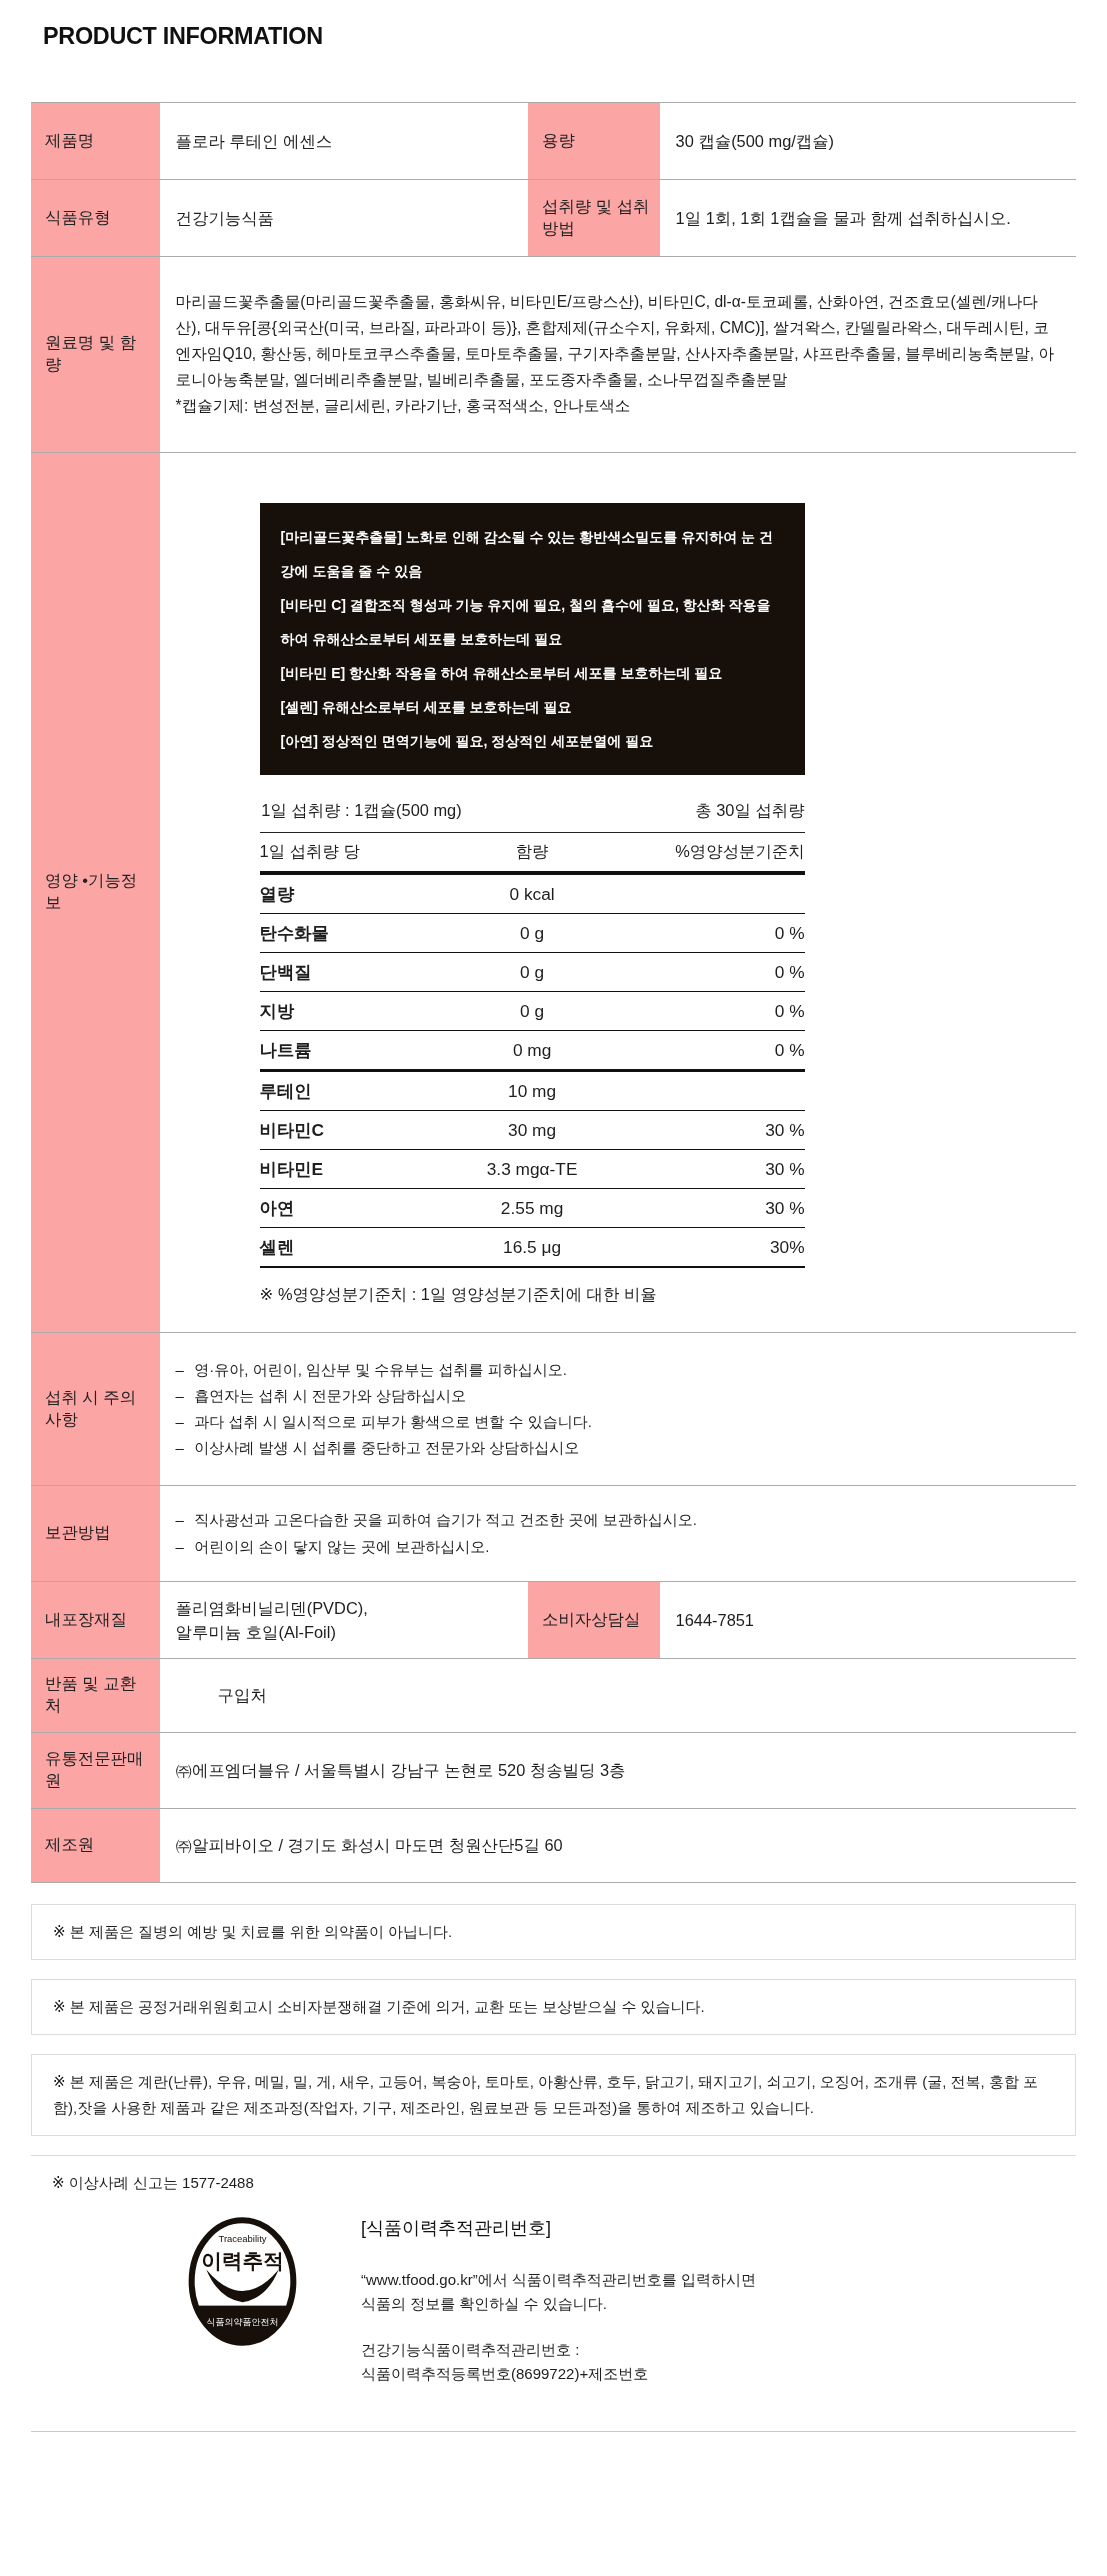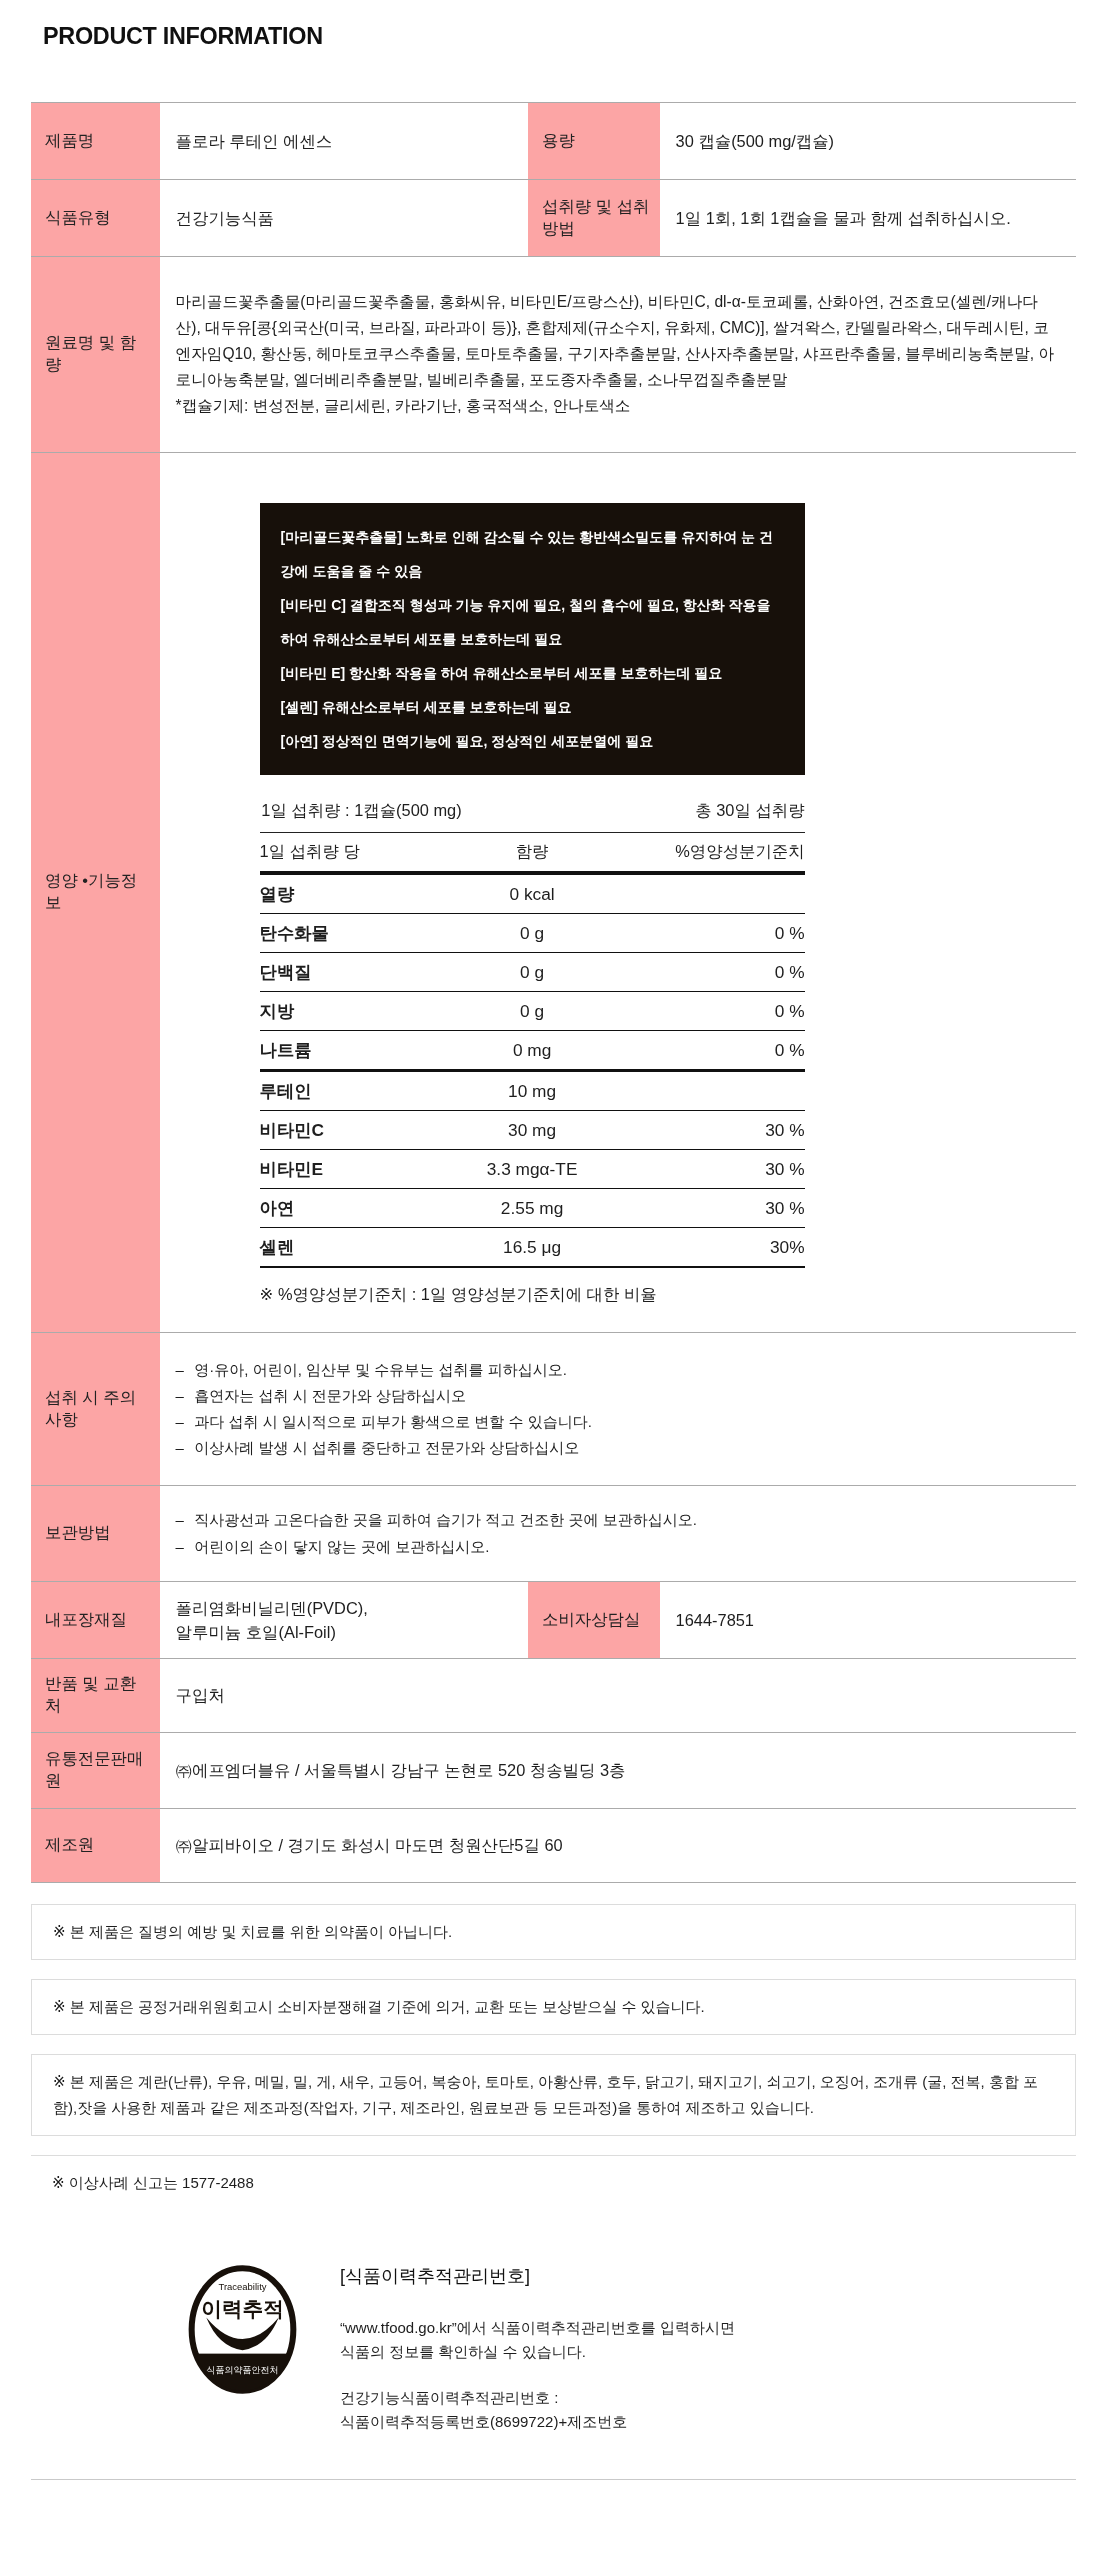--- a/index.html
+++ b/index.html
@@ -48,21 +48,21 @@
     color: #1e1e1e;
   }
   .pre-line { white-space: pre-line; }
 
   .r-top          { min-height: 76px; }
   .r-ingredients  { min-height: 195px; }
   .r-nutrition    { min-height: 787px; }
   .r-precautions  { min-height: 152px; }
   .r-storage      { min-height: 95px; }
   .r-packaging    { min-height: 76px; }
-  .r-returns      { min-height: 73px; }
+  .r-returns      { min-height: 73px; gap: 42px; }
   .r-distributor  { min-height: 75px; }
   .r-manufacturer { min-height: 73px; }
 
   .r-ingredients .cell-value { font-size: 15.6px; line-height: 26px; padding-top: 22.5px; padding-bottom: 22.5px; }
 
   
   .r-nutrition .cell-value { justify-content: flex-start; padding: 50px 14px 26px 15.6px; }
   .nutri-wrap { margin-left: 84px; width: 545px; }
 
   .claims-box {
@@ -113,21 +113,21 @@
     padding: 14px 21px;
     font-size: 15px;
     line-height: 26px;
     margin-top: 19px;
     color: #1e1e1e;
   }
   .notices { margin-top: 21px; }
   .notice.open { border: none; border-top: 0.9px solid #dcdcdc; padding-bottom: 0; }
 
   
-  .trace { display: flex; gap: 42px; margin: 68px 0 0 156px; }
+  .trace { display: flex; gap: 63px; margin: 20px 0 0 156px; }
   .trace-badge { flex: 0 0 auto; }
   .trace-heading { font-size: 18px; color: #111; margin: 0 0 28px 0; }
   .trace-desc { font-size: 15px; line-height: 24px; }
   .trace-num  { font-size: 15px; line-height: 24px; margin-top: 22.5px; }
 
   .end-divider { border-top: 1.7px solid #c9c9c9; margin-top: 45px; }
 </style>
 </head>
 <body>
 

